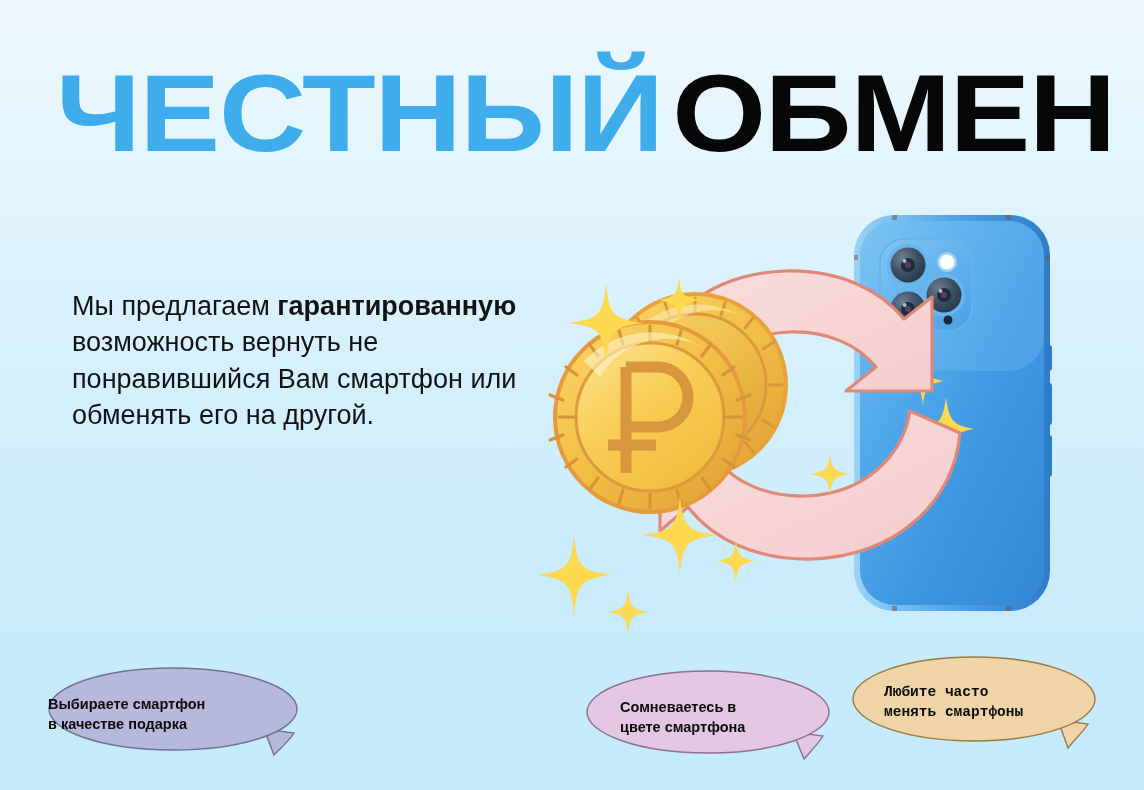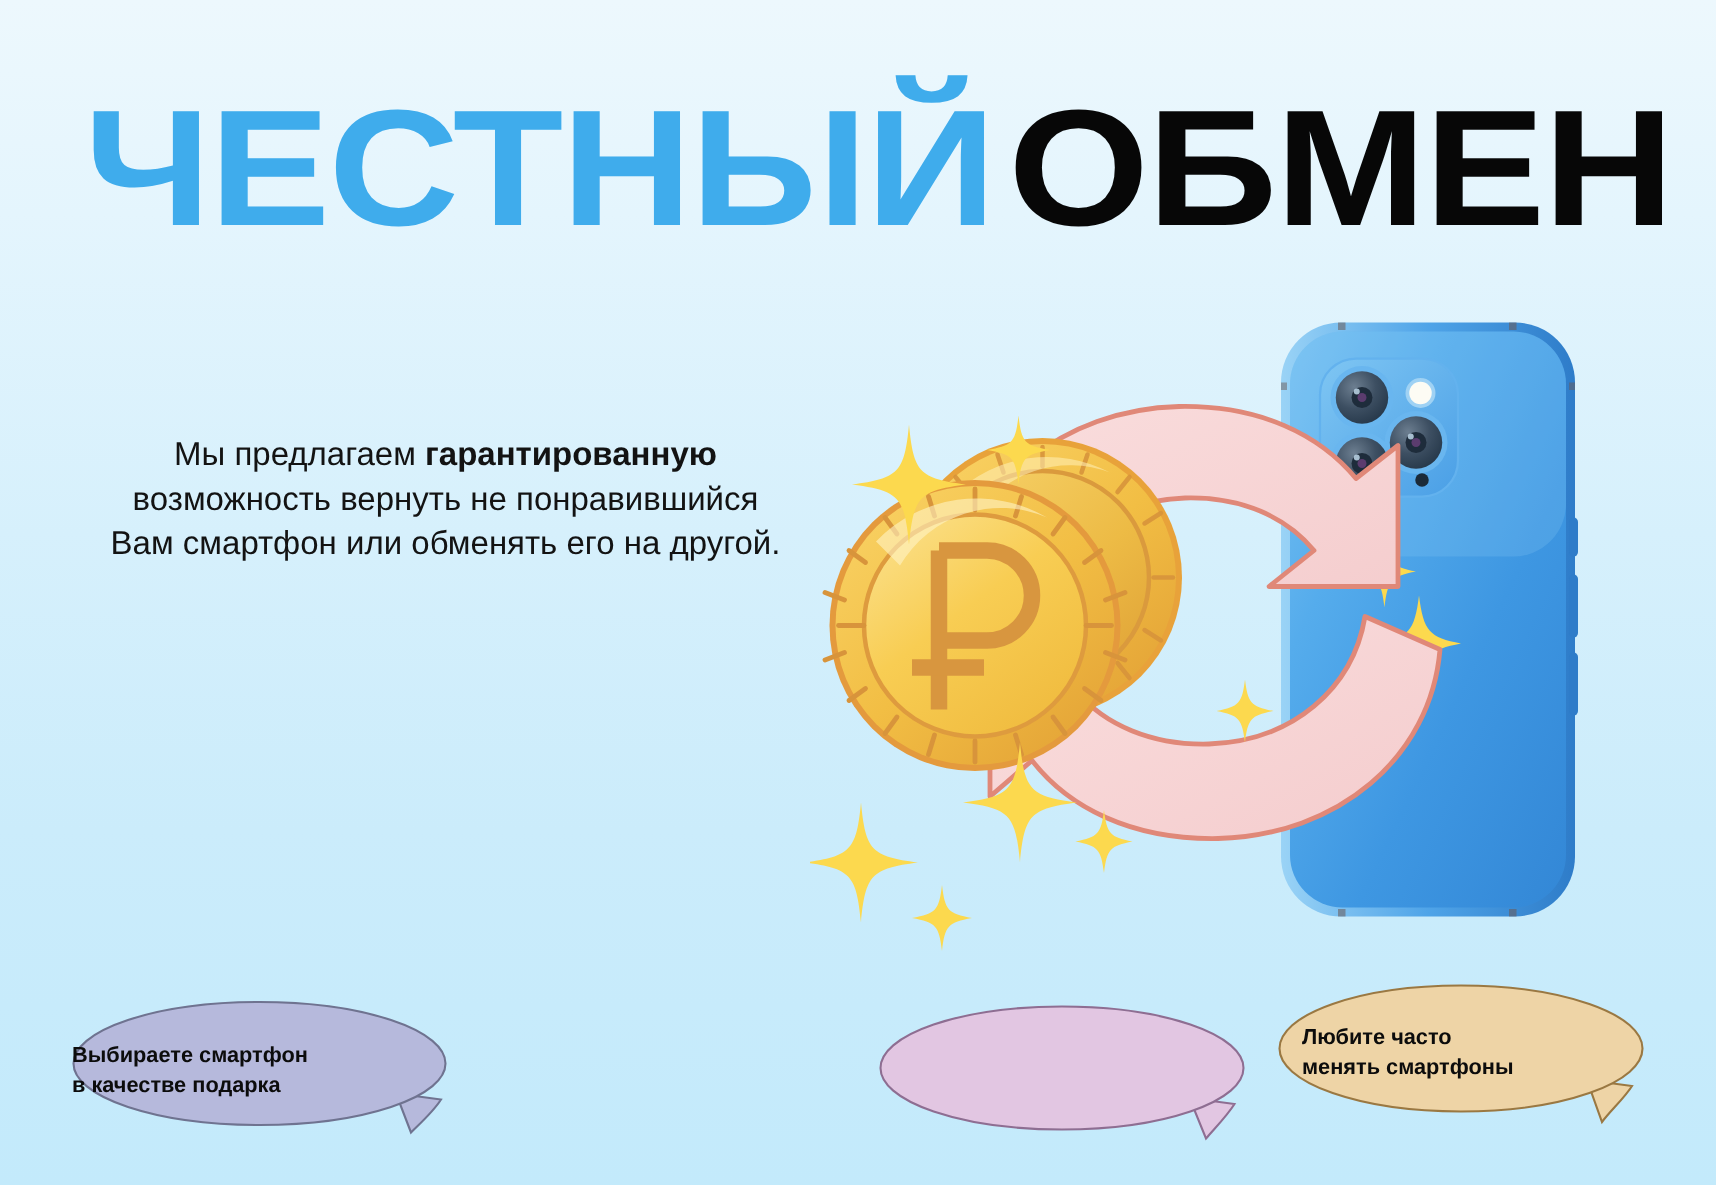--- a/index.html
+++ b/index.html
@@ -41,25 +41,24 @@
     color: #070707;
     margin-left: 8px;
   }
 
   
   #body-copy {
     position: absolute;
     left: 72px;
     top: 288px;
     width: 450px;
-    font-size: 22px;
+    font-size: 27px;
     line-height: 1.35;
     color: #131313;
     font-weight: 400;
-    text-align: center;
   }
   #body-copy b {
     font-weight: 700;
   }
 
   
   #illustration {
     position: absolute;
     left: 540px;
     top: 195px;
@@ -93,21 +92,21 @@
   #bubble-0 { left: 48px;  top: 663px; width: 264px; height: 108px; }
   #bubble-0 .bubble-text { margin-top: -6px; }
 
   #bubble-1 { left: 320px; top: 660px; width: 254px; height: 108px; }
   #bubble-1 .bubble-text { margin-left: 28px; margin-top: -8px; }
 
   #bubble-2 { left: 586px; top: 667px; width: 256px; height: 106px; }
   #bubble-2 .bubble-text { margin-left: 34px; margin-top: -6px; }
 
   #bubble-3 { left: 852px; top: 652px; width: 256px; height: 108px; }
-  #bubble-3 .bubble-text { margin-left: 16px; margin-top: -8px; }
+  #bubble-3 .bubble-text { margin-left: 32px; margin-top: -8px; font-family: Liberation Mono, monospace; }
 </style>
 </head>
 <body>
 
 <div id="poster">
 
   <div id="title">
     <span class="word1">ЧЕСТНЫЙ</span><span class="word2">ОБМЕН</span>
   </div>
 
@@ -332,20 +331,22 @@
     <div class="bubble-text">Выбираете смартфон
 в качестве подарка</div>
   </div>
 
 
   <div class="bubble" id="bubble-2">
     <svg class="bubble-svg" width="256" height="106" viewBox="0 0 256 106">
       <path d="M218 92 C224 85 232 77 237 69 L207 65 Z" fill="#E2C6E2" stroke="#8E6E92" stroke-width="1.4"></path>
       <ellipse cx="122" cy="45" rx="121" ry="41" fill="#E2C6E2" stroke="#8E6E92" stroke-width="1.4"></ellipse>
     </svg>
+    <div class="bubble-text">Сомневаетесь в
+цвете смартфона</div>
   </div>
 
   <div class="bubble" id="bubble-3">
     <svg class="bubble-svg" width="256" height="108" viewBox="0 0 256 108">
       <path d="M216 96 C222 88 231 80 236 72 L206 68 Z" fill="#EED4A6" stroke="#9A7842" stroke-width="1.4"></path>
       <ellipse cx="122" cy="47" rx="121" ry="42" fill="#EED4A6" stroke="#9A7842" stroke-width="1.4"></ellipse>
     </svg>
     <div class="bubble-text">Любите часто
 менять смартфоны</div>
   </div>

